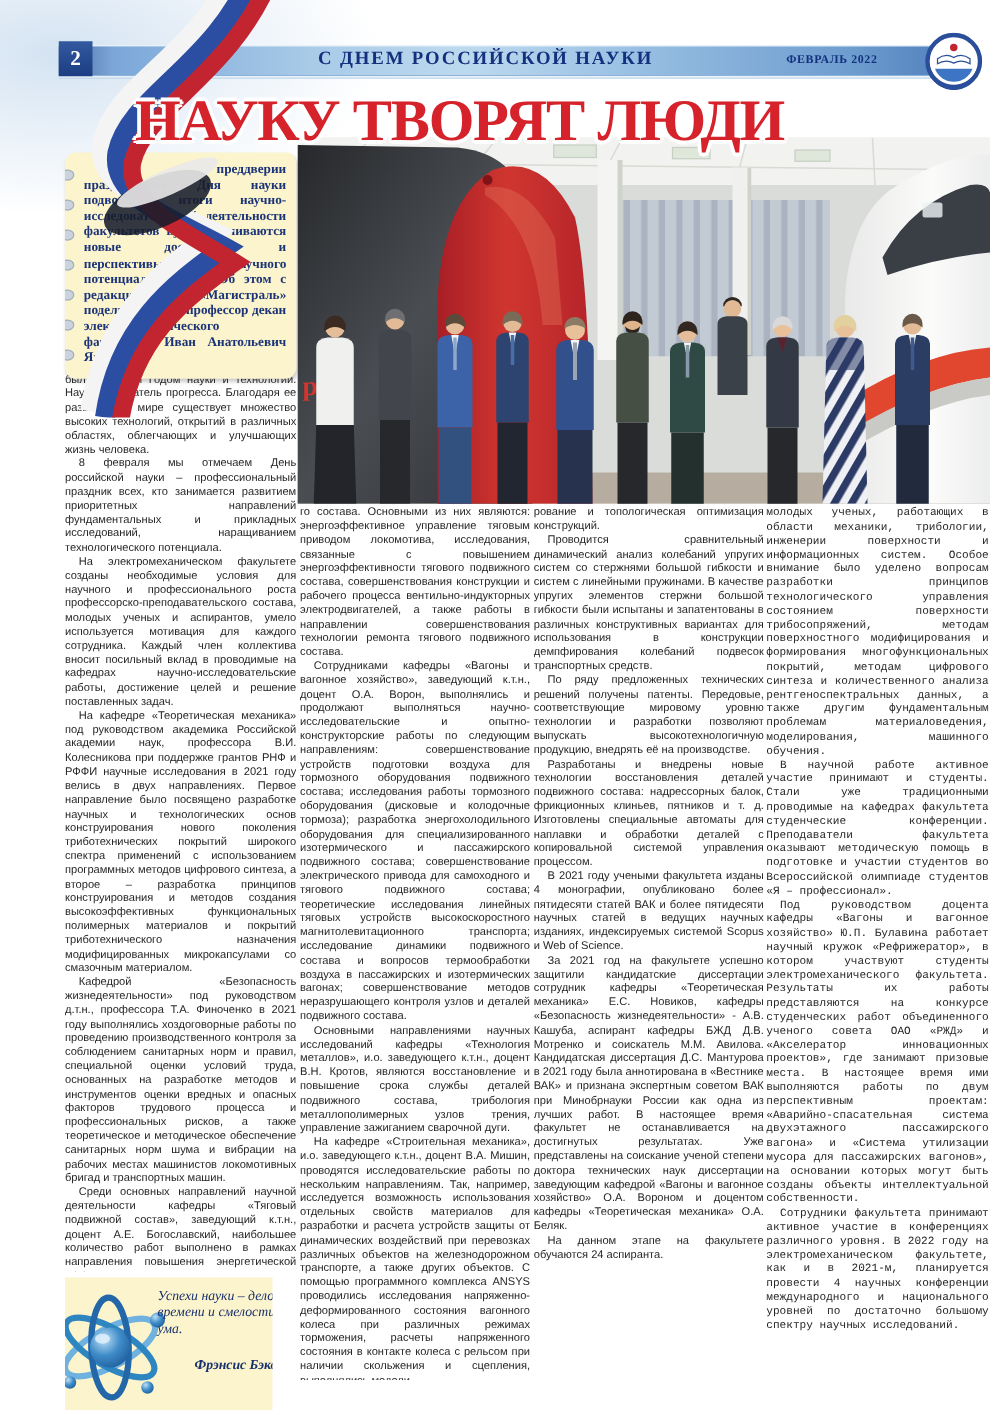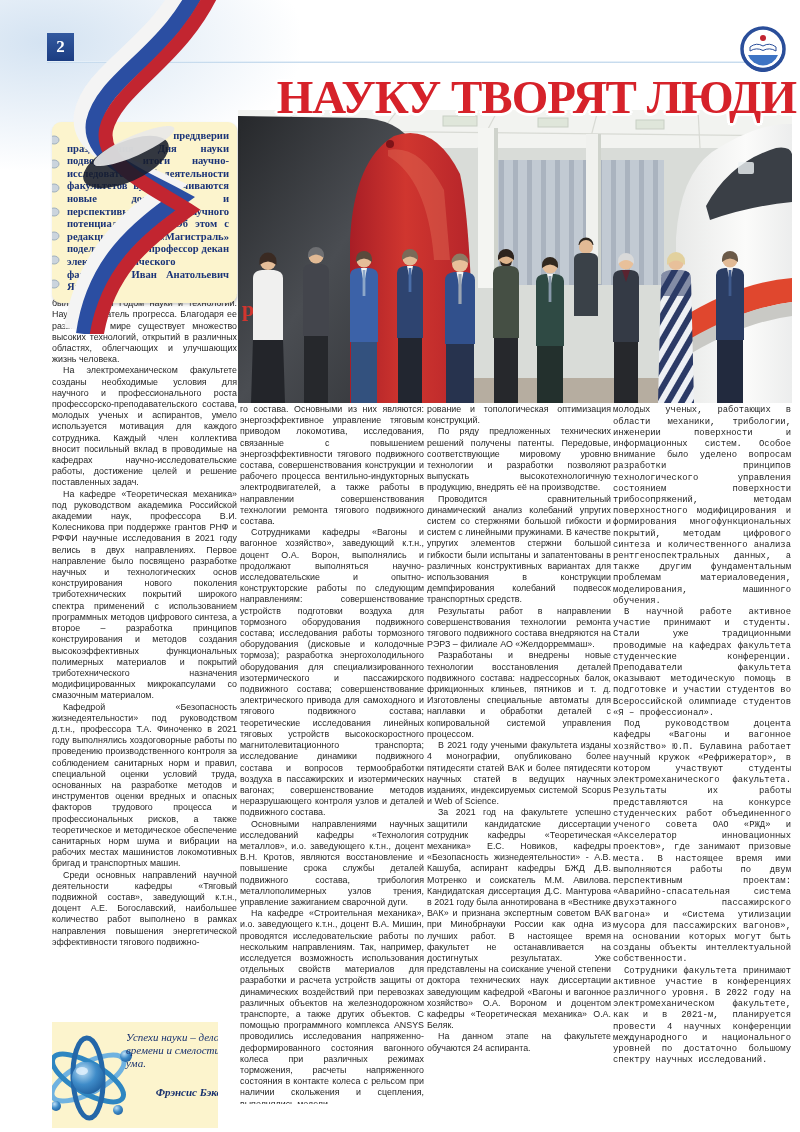--- a/index.html
+++ b/index.html
@@ -20,21 +20,21 @@
         letter-spacing:1.5px;color:#14317e;}
   .header-date{position:absolute;right:68px;top:6px;
         font-family:"Liberation Serif",serif;font-weight:bold;font-size:9.5px;
         letter-spacing:.5px;color:#14317e;}
   .header-underline{position:absolute;left:47px;top:61px;width:723px;height:2px;
         background:linear-gradient(180deg,#f4f9fd,#b9d2e8);}
   .logo{position:absolute;left:740px;top:26px;width:46px;height:46px;z-index:4;}
   
   .ribbon{position:absolute;left:22px;top:-6px;width:225px;height:340px;z-index:5;pointer-events:none;}
   
-  .headline{position:absolute;left:108px;top:70px;width:688px;z-index:6;text-align:right;
+  .headline{position:absolute;left:108px;top:70px;width:688px;z-index:6;text-align:left;
         font-family:"Liberation Serif",serif;font-weight:bold;font-size:47px;color:#d6222a;
         letter-spacing:-1px;white-space:nowrap;
         text-shadow:-2px -2px 0 #fff,2px -2px 0 #fff,-2px 2px 0 #fff,2px 2px 0 #fff,
                     0 -3px 0 #fff,0 3px 0 #fff,-3px 0 0 #fff,3px 0 0 #fff;}
   
   .photo{position:absolute;left:238px;top:110px;width:554px;height:293px;overflow:hidden;z-index:2;}
   
   .intro{position:absolute;left:52px;top:122px;width:185px;height:181px;background:#fcf4cd;
         border-radius:9px;box-shadow:1px 2px 3px rgba(60,60,60,.25);z-index:4;overflow:hidden;}
   .intro-text{position:absolute;left:15px;top:8px;width:162px;
@@ -58,20 +58,24 @@
         color:#17306e;}
   .quote-author{margin-top:16px;text-align:right;font-weight:bold;}
 </style>
 </head>
 <body>
 
 <div class="page">
 
   <div class="corner-bg"></div>
 
+  <div class="header-bar">
+    <div class="header-title">С ДНЕМ РОССИЙСКОЙ НАУКИ</div>
+    <div class="header-date">ФЕВРАЛЬ 2022</div>
+  </div>
   <div class="pagenum">2</div>
   <div class="header-underline"></div>
 
   <svg class="logo" viewBox="0 0 46 46">
     <circle cx="23" cy="23" r="21" fill="#ffffff" stroke="#2a4e9a" stroke-width="3.5"></circle>
     <path d="M4,28 A20,20 0 0 0 42,28 L42,34 A21,21 0 0 1 4,34 Z" fill="#2a4e9a"></path>
     <path d="M8,29 A16,16 0 0 0 38,29 Z" fill="#3e74c4"></path>
     <path d="M10,21 Q16.5,16 23,20 Q29.5,16 36,21 L36,25 Q29.5,21 23,24.5 Q16.5,21 10,25 Z" fill="#fdfdfd" stroke="#2a4e9a" stroke-width="1"></path>
     <circle cx="23" cy="12" r="3" fill="#c22530"></circle>
   </svg>
@@ -242,36 +246,36 @@
         <ellipse cx="5" cy="104" rx="5" ry="4"></ellipse>
           <ellipse cx="5" cy="128" rx="5" ry="4"></ellipse>
         <ellipse cx="5" cy="152" rx="5" ry="4"></ellipse>
       </g>
     </svg>
     <div class="intro-text">В преддверии празднования Дня науки подводятся итоги научно-исследовательской деятельности факультетов вуза, озвучиваются новые достижения и перспективы развития научного потенциала кафедр. Об этом с редакцией газеты «Магистраль» поделился д.т.н., профессор декан электромеханического факультета Иван Анатольевич Яицков.</div>
   </div>
 
   <div class="bodycol col1">
       <p>Завершился 2021 год, который в России был объявлен Годом науки и технологий. Наука – двигатель прогресса. Благодаря ее развитию в мире существует множество высоких технологий, открытий в различных областях, облегчающих и улучшающих жизнь человека.</p>
+      <p>8 февраля мы отмечаем День российской науки – профессиональный праздник всех, кто занимается развитием приоритетных направлений фундаментальных и прикладных исследований, наращиванием технологического потенциала.</p>
       <p>На электромеханическом факультете созданы необходимые условия для научного и профессионального роста профессорско-преподавательского состава, молодых ученых и аспирантов, умело используется мотивация для каждого сотрудника. Каждый член коллектива вносит посильный вклад в проводимые на кафедрах научно-исследовательские работы, достижение целей и решение поставленных задач.</p>
       <p>На кафедре «Теоретическая механика» под руководством академика Российской академии наук, профессора В.И. Колесникова при поддержке грантов РНФ и РФФИ научные исследования в 2021 году велись в двух направлениях. Первое направление было посвящено разработке научных и технологических основ конструирования нового поколения триботехнических покрытий широкого спектра применений с использованием программных методов цифрового синтеза, а второе – разработка принципов конструирования и методов создания высокоэффективных функциональных полимерных материалов и покрытий триботехнического назначения модифицированных микрокапсулами со смазочным материалом.</p>
       <p>Кафедрой «Безопасность жизнедеятельности» под руководством д.т.н., профессора Т.А. Финоченко в 2021 году выполнялись хоздоговорные работы по проведению производственного контроля за соблюдением санитарных норм и правил, специальной оценки условий труда, основанных на разработке методов и инструментов оценки вредных и опасных факторов трудового процесса и профессиональных рисков, а также теоретическое и методическое обеспечение санитарных норм шума и вибрации на рабочих местах машинистов локомотивных бригад и транспортных машин.</p>
       <p>Среди основных направлений научной деятельности кафедры «Тяговый подвижной состав», заведующий к.т.н., доцент А.Е. Богославский, наибольшее количество работ выполнено в рамках направления повышения энергетической эффективности тягового подвижно-</p>
     </div>
   <div class="bodycol col2">
       <p class="noindent">го состава. Основными из них являются: энергоэффективное управление тяговым приводом локомотива, исследования, связанные с повышением энергоэффективности тягового подвижного состава, совершенствования конструкции и рабочего процесса вентильно-индукторных электродвигателей, а также работы в направлении совершенствования технологии ремонта тягового подвижного состава.</p>
       <p>Сотрудниками кафедры «Вагоны и вагонное хозяйство», заведующий к.т.н., доцент О.А. Ворон, выполнялись и продолжают выполняться научно-исследовательские и опытно-конструкторские работы по следующим направлениям: совершенствование устройств подготовки воздуха для тормозного оборудования подвижного состава; исследования работы тормозного оборудования (дисковые и колодочные тормоза); разработка энергохолодильного оборудования для специализированного изотермического и пассажирского подвижного состава; совершенствование электрического привода для самоходного и тягового подвижного состава; теоретические исследования линейных тяговых устройств высокоскоростного магнитолевитационного транспорта; исследование динамики подвижного состава и вопросов термообработки воздуха в пассажирских и изотермических вагонах; совершенствование методов неразрушающего контроля узлов и деталей подвижного состава.</p>
       <p>Основными направлениями научных исследований кафедры «Технология металлов», и.о. заведующего к.т.н., доцент В.Н. Кротов, являются восстановление и повышение срока службы деталей подвижного состава, трибология металлополимерных узлов трения, управление зажиганием сварочной дуги.</p>
       <p>На кафедре «Строительная механика», и.о. заведующего к.т.н., доцент В.А. Мишин, проводятся исследовательские работы по нескольким направлениям. Так, например, исследуется возможность использования отдельных свойств материалов для разработки и расчета устройств защиты от динамических воздействий при перевозках различных объектов на железнодорожном транспорте, а также других объектов. С помощью программного комплекса ANSYS проводились исследования напряженно-деформированного состояния вагонного колеса при различных режимах торможения, расчеты напряженного состояния в контакте колеса с рельсом при наличии скольжения и сцепления, выполнялись модели-</p>
     </div>
   <div class="bodycol col3">
       <p class="noindent">рование и топологическая оптимизация конструкций.</p>
+      <p>Проводится сравнительный динамический анализ колебаний упругих систем со стержнями большой гибкости и систем с линейными пружинами. В качестве упругих элементов стержни большой гибкости были испытаны и запатентованы в различных конструктивных вариантах для использования в конструкции демпфирования колебаний подвесок транспортных средств.</p>
       <p>По ряду предложенных технических решений получены патенты. Передовые, соответствующие мировому уровню технологии и разработки позволяют выпускать высокотехнологичную продукцию, внедрять её на производстве.</p>
-      <p>Проводится сравнительный динамический анализ колебаний упругих систем со стержнями большой гибкости и систем с линейными пружинами. В качестве упругих элементов стержни большой гибкости были испытаны и запатентованы в различных конструктивных вариантах для использования в конструкции демпфирования колебаний подвесок транспортных средств.</p>
-      <p>Результаты работ в направлении совершенствования технологии ремонта тягового подвижного состава внедряются на РЭРЗ – филиале АО «Желдорреммаш».</p>
       <p>Разработаны и внедрены новые технологии восстановления деталей подвижного состава: надрессорных балок, фрикционных клиньев, пятников и т. д. Изготовлены специальные автоматы для наплавки и обработки деталей с копировальной системой управления процессом.</p>
       <p>В 2021 году учеными факультета изданы 4 монографии, опубликовано более пятидесяти статей ВАК и более пятидесяти научных статей в ведущих научных изданиях, индексируемых системой Scopus и Web of Science.</p>
       <p>За 2021 год на факультете успешно защитили кандидатские диссертации сотрудник кафедры «Теоретическая механика» Е.С. Новиков, кафедры «Безопасность жизнедеятельности» - А.В. Кашуба, аспирант кафедры БЖД Д.В. Мотренко и соискатель М.М. Авилова. Кандидатская диссертация Д.С. Мантурова в 2021 году была аннотирована в «Вестнике ВАК» и признана экспертным советом ВАК при Минобрнауки России как одна из лучших работ. В настоящее время факультет не останавливается на достигнутых результатах. Уже представлены на соискание ученой степени доктора технических наук диссертации заведующим кафедрой «Вагоны и вагонное хозяйство» О.А. Вороном и доцентом кафедры «Теоретическая механика» О.А. Беляк.</p>
       <p>На данном этапе на факультете обучаются 24 аспиранта.</p>
     </div>
   <div class="bodycol col4">
       <p class="noindent">с 8 по 9 ноября 2021 года была впервые проведена школа для молодых ученых, работающих в области механики, трибологии, инженерии поверхности и информационных систем. Особое внимание было уделено вопросам разработки принципов технологического управления состоянием поверхности трибосопряжений, методам поверхностного модифицирования и формирования многофункциональных покрытий, методам цифрового синтеза и количественного анализа рентгеноспектральных данных, а также другим фундаментальным проблемам материаловедения, моделирования, машинного обучения.</p>
       <p>В научной работе активное участие принимают и студенты. Стали уже традиционными проводимые на кафедрах факультета студенческие конференции. Преподаватели факультета оказывают методическую помощь в подготовке и участии студентов во Всероссийской олимпиаде студентов «Я – профессионал».</p>
       <p>Под руководством доцента кафедры «Вагоны и вагонное хозяйство» Ю.П. Булавина работает научный кружок «Рефрижератор», в котором участвуют студенты электромеханического факультета. Результаты их работы представляются на конкурсе студенческих работ объединенного ученого совета ОАО «РЖД» и «Акселератор инновационных проектов», где занимают призовые места. В настоящее время ими выполняются работы по двум перспективным проектам: «Аварийно-спасательная система двухэтажного пассажирского вагона» и «Система утилизации мусора для пассажирских вагонов», на основании которых могут быть созданы объекты интеллектуальной собственности.</p>
       <p>Сотрудники факультета принимают активное участие в конференциях различного уровня. В 2022 году на электромеханическом факультете, как и в 2021-м, планируется провести 4 научных конференции международного и национального уровней по достаточно большому спектру научных исследований.</p>

